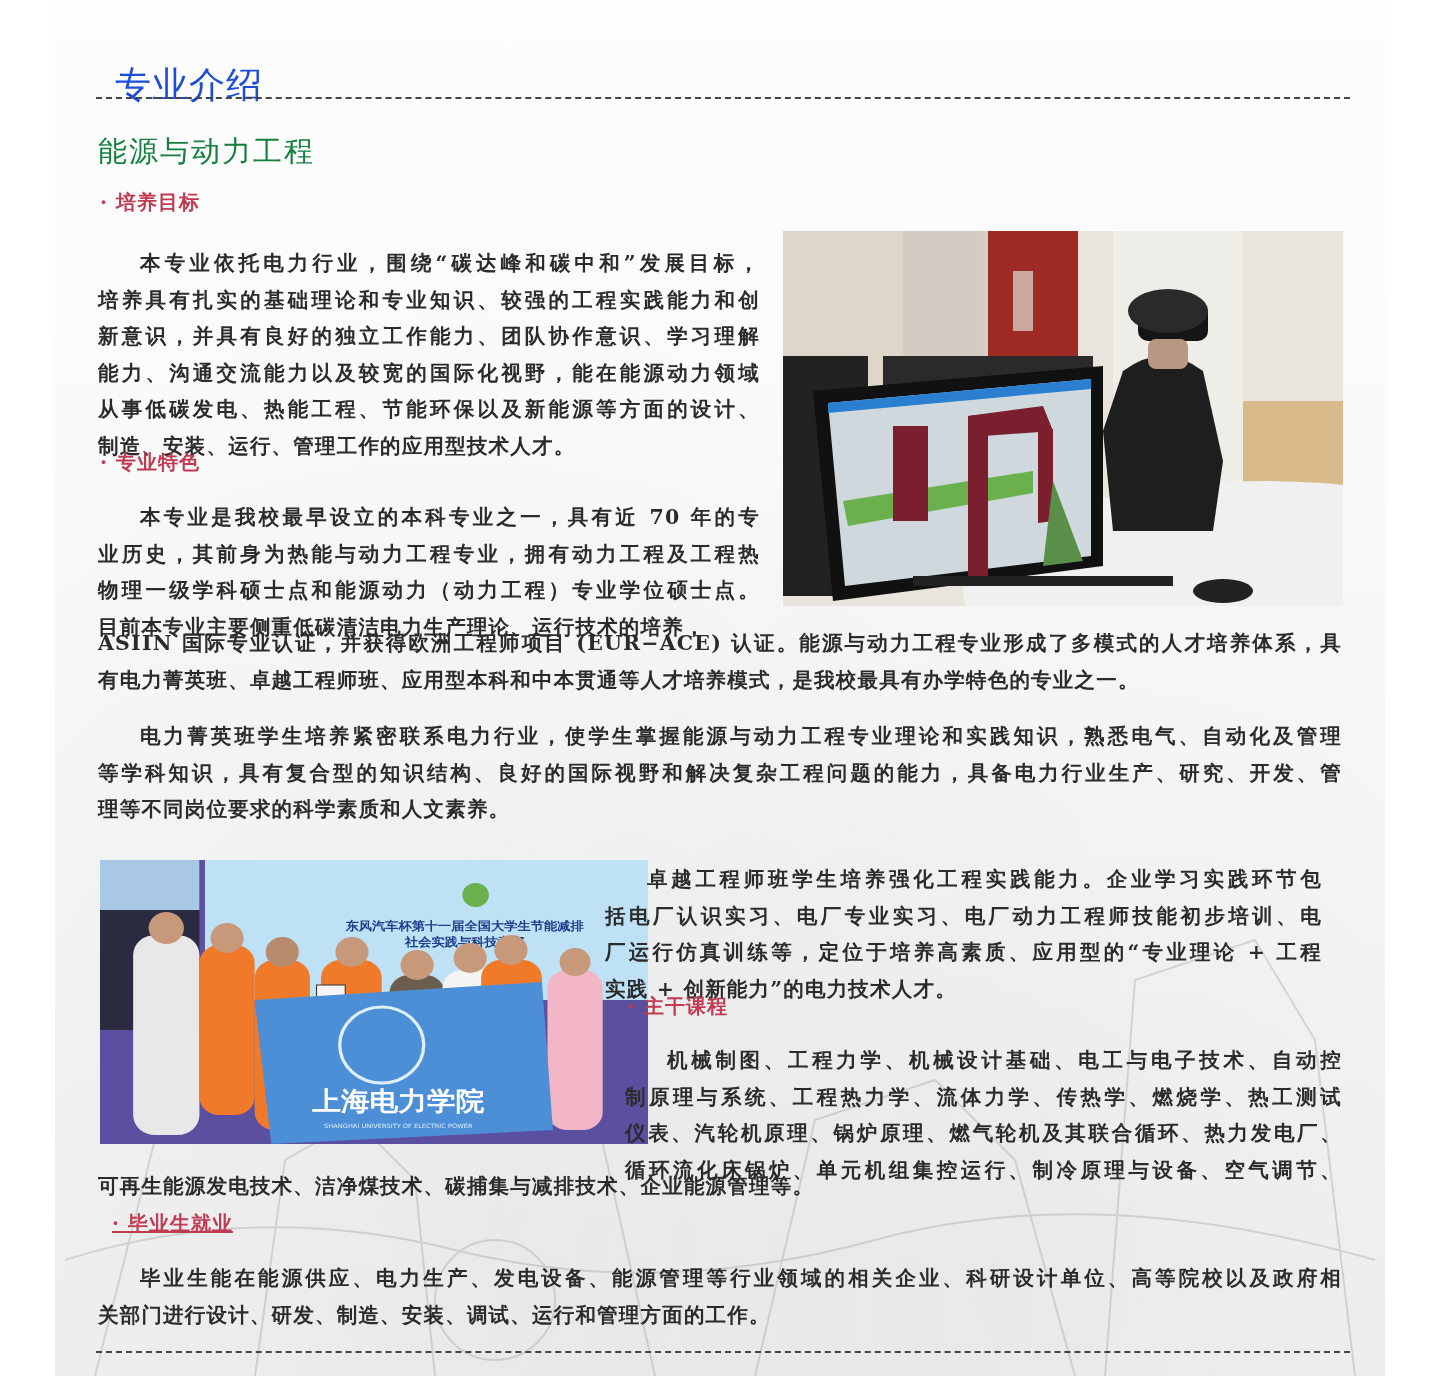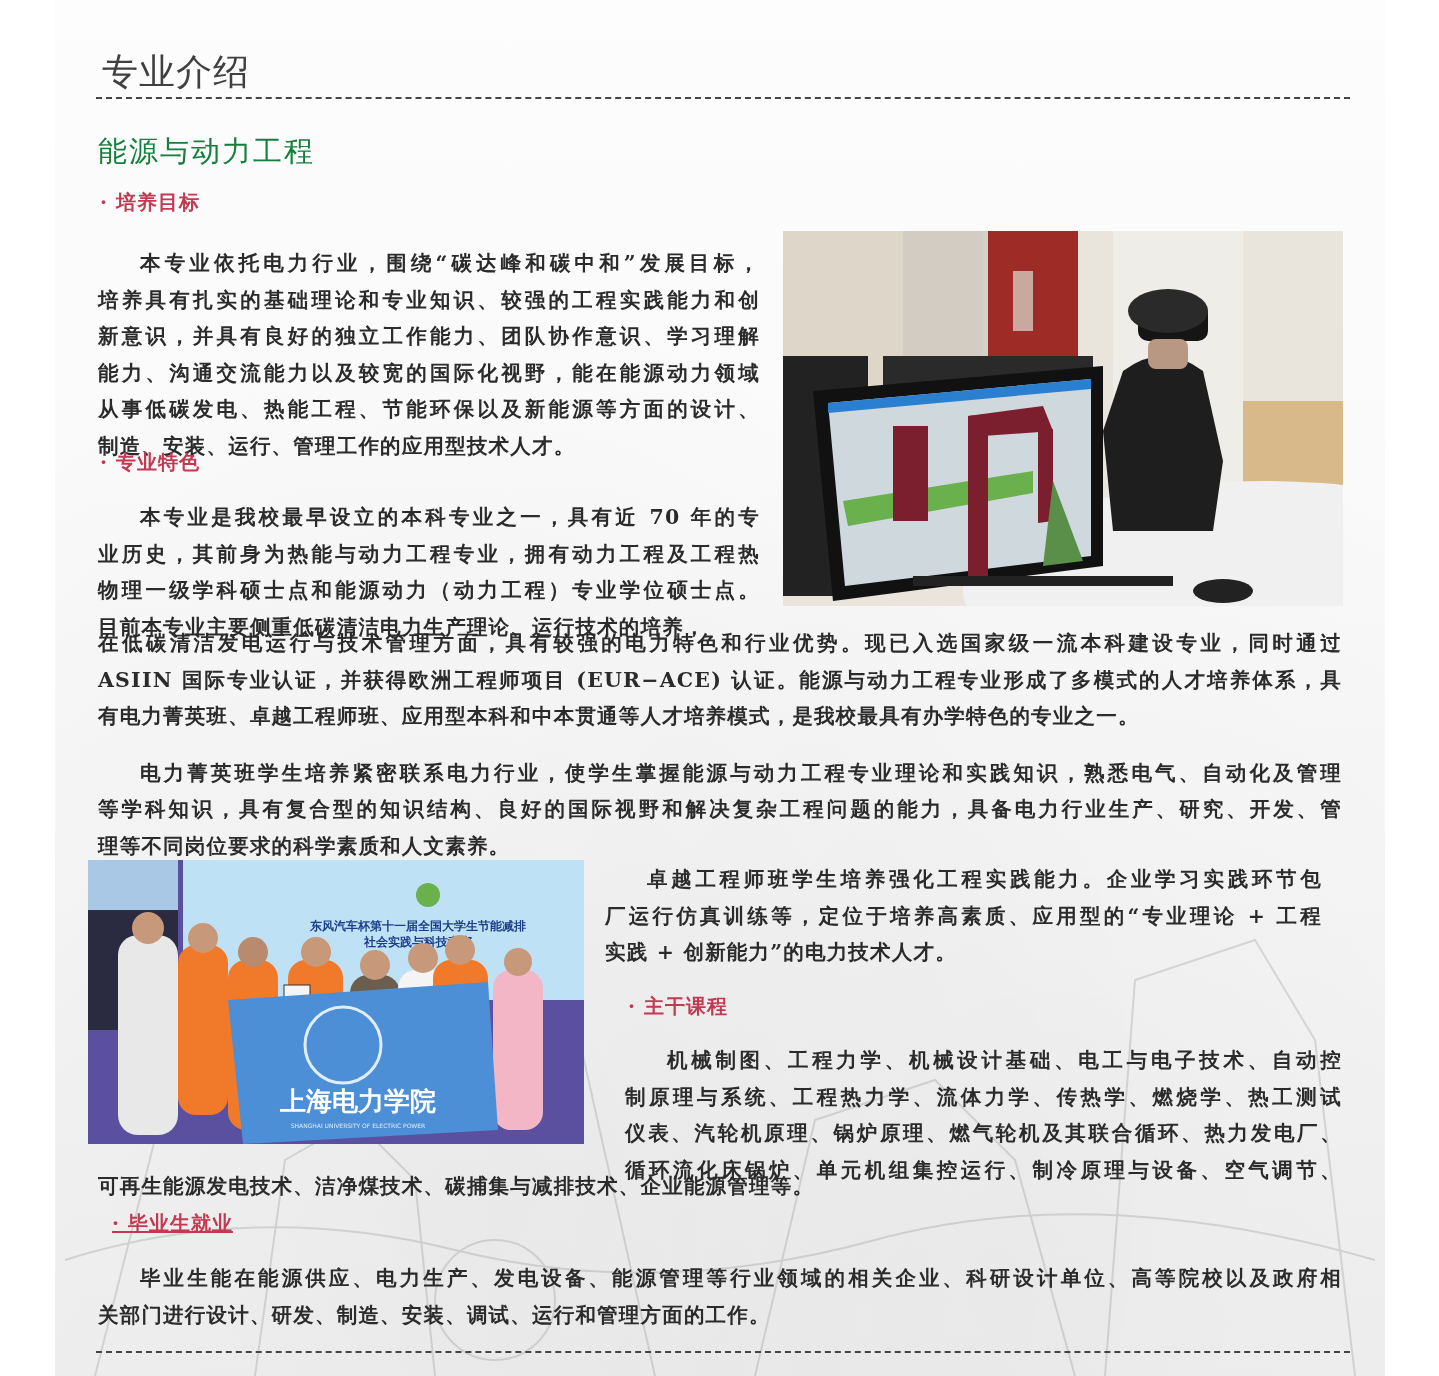--- a/index.html
+++ b/index.html
@@ -17,21 +17,21 @@
       radial-gradient(ellipse at 75% 90%, rgba(0,0,0,0.03), rgba(0,0,0,0) 50%),
       linear-gradient(180deg, #fdfdfd 0%, #f7f7f7 60%, #f1f1f1 100%);
   }
   .sketch {
     position: absolute; left: 55px; top: 560px; width: 1330px; height: 816px;
     opacity: 0.18; pointer-events: none;
   }
   .page-title {
     position: absolute; left: 98px; top: 44px;
     font-family: Liberation Serif, serif;
-    font-size: 36px; color: #404040; letter-spacing: 1px; margin: 4px; font-weight: normal;
+    font-size: 36px; color: #1d4ed8; letter-spacing: 1px; margin: 17px; font-weight: normal;
   }
   .rule {
     position: absolute; left: 96px; width: 1254px; height: 0;
     border-top: 2px dashed #444;
   }
   .major-title {
     position: absolute; left: 98px; top: 132px;
     font-size: 29px; color: #15803d; margin: 0; font-weight: normal; letter-spacing: 2px;
   }
   .sec-head {
@@ -109,29 +109,28 @@
 </div>
 
 <h3 class="sec-head" style="left:100px; top:449px;">· 专业特色</h3>
 <div class="para" style="left:98px; top:479px; width:662px;">
   <span class="line indent">本专业是我校最早设立的本科专业之一，具有近 70 年的专</span>
   <span class="line">业历史，其前身为热能与动力工程专业，拥有动力工程及工程热</span>
   <span class="line">物理一级学科硕士点和能源动力（动力工程）专业学位硕士点。</span>
   <span class="line last">目前本专业主要侧重低碳清洁电力生产理论、运行技术的培养，</span>
 </div>
 <div class="para" style="left:98px; top:625px; width:1244px;">
-  <span class="line">在低碳清洁发电运行与技术管理方面，具有较强的电力特色和行业优势。现已入选国家级一流本科建设专业，同时通过</span>
   <span class="line">ASIIN 国际专业认证，并获得欧洲工程师项目 (EUR−ACE) 认证。能源与动力工程专业形成了多模式的人才培养体系，具</span>
   <span class="line last">有电力菁英班、卓越工程师班、应用型本科和中本贯通等人才培养模式，是我校最具有办学特色的专业之一。</span>
   <span class="line indent">电力菁英班学生培养紧密联系电力行业，使学生掌握能源与动力工程专业理论和实践知识，熟悉电气、自动化及管理</span>
   <span class="line">等学科知识，具有复合型的知识结构、良好的国际视野和解决复杂工程问题的能力，具备电力行业生产、研究、开发、管</span>
   <span class="line last">理等不同岗位要求的科学素质和人文素养。</span>
 </div>
 
-<div class="photo" style="left:88px; top:860px; width:496px; height:284px;">
+<div class="photo" style="left:100px; top:860px; width:548px; height:284px;">
   <svg viewBox="0 0 496 284" preserveAspectRatio="none">
     <rect width="496" height="284" fill="#5b4fa0"></rect>
     <rect x="0" y="0" width="90" height="170" fill="#2a2a40"></rect>
     <rect x="0" y="0" width="90" height="50" fill="#a9c8e6"></rect>
     <rect x="95" y="0" width="401" height="140" fill="#bfe1f6"></rect>
     <circle cx="340" cy="35" r="12" fill="#6ab04c"></circle>
     <text x="330" y="70" font-family="DejaVu Sans, sans-serif" font-size="12" font-weight="bold" fill="#1d3f8a" text-anchor="middle">东风汽车杯第十一届全国大学生节能减排</text>
     <text x="330" y="86" font-family="DejaVu Sans, sans-serif" font-size="12" font-weight="bold" fill="#1d3f8a" text-anchor="middle">社会实践与科技竞赛</text>
     <g>
       <rect x="30" y="75" width="60" height="200" rx="20" fill="#e8e8e8"></rect>
@@ -154,20 +153,21 @@
       <path d="M140 140 L400 122 L410 270 L155 284 Z" fill="#4d8fd6"></path>
       <circle cx="255" cy="185" r="38" fill="none" stroke="#dfeefc" stroke-width="3"></circle>
       <text x="270" y="250" font-family="DejaVu Serif, serif" font-size="26" font-weight="bold" fill="#ffffff" text-anchor="middle">上海电力学院</text>
       <text x="270" y="268" font-family="DejaVu Sans, sans-serif" font-size="6" fill="#dfeefc" text-anchor="middle">SHANGHAI UNIVERSITY OF ELECTRIC POWER</text>
     </g>
   </svg>
 </div>
 
 <div class="para" style="left:605px; top:841px; width:717px;">
   <span class="line indent">卓越工程师班学生培养强化工程实践能力。企业学习实践环节包</span>
+  <span class="line">括电厂认识实习、电厂专业实习、电厂动力工程师技能初步培训、电</span>
   <span class="line">厂运行仿真训练等，定位于培养高素质、应用型的“专业理论 + 工程</span>
   <span class="line last">实践 + 创新能力”的电力技术人才。</span>
 </div>
 
 <h3 class="sec-head" style="left:628px; top:993px;">· 主干课程</h3>
 <div class="para" style="left:625px; top:1022px; width:717px;">
   <span class="line indent">机械制图、工程力学、机械设计基础、电工与电子技术、自动控</span>
   <span class="line">制原理与系统、工程热力学、流体力学、传热学、燃烧学、热工测试</span>
   <span class="line">仪表、汽轮机原理、锅炉原理、燃气轮机及其联合循环、热力发电厂、</span>
   <span class="line">循环流化床锅炉、单元机组集控运行、制冷原理与设备、空气调节、</span>

